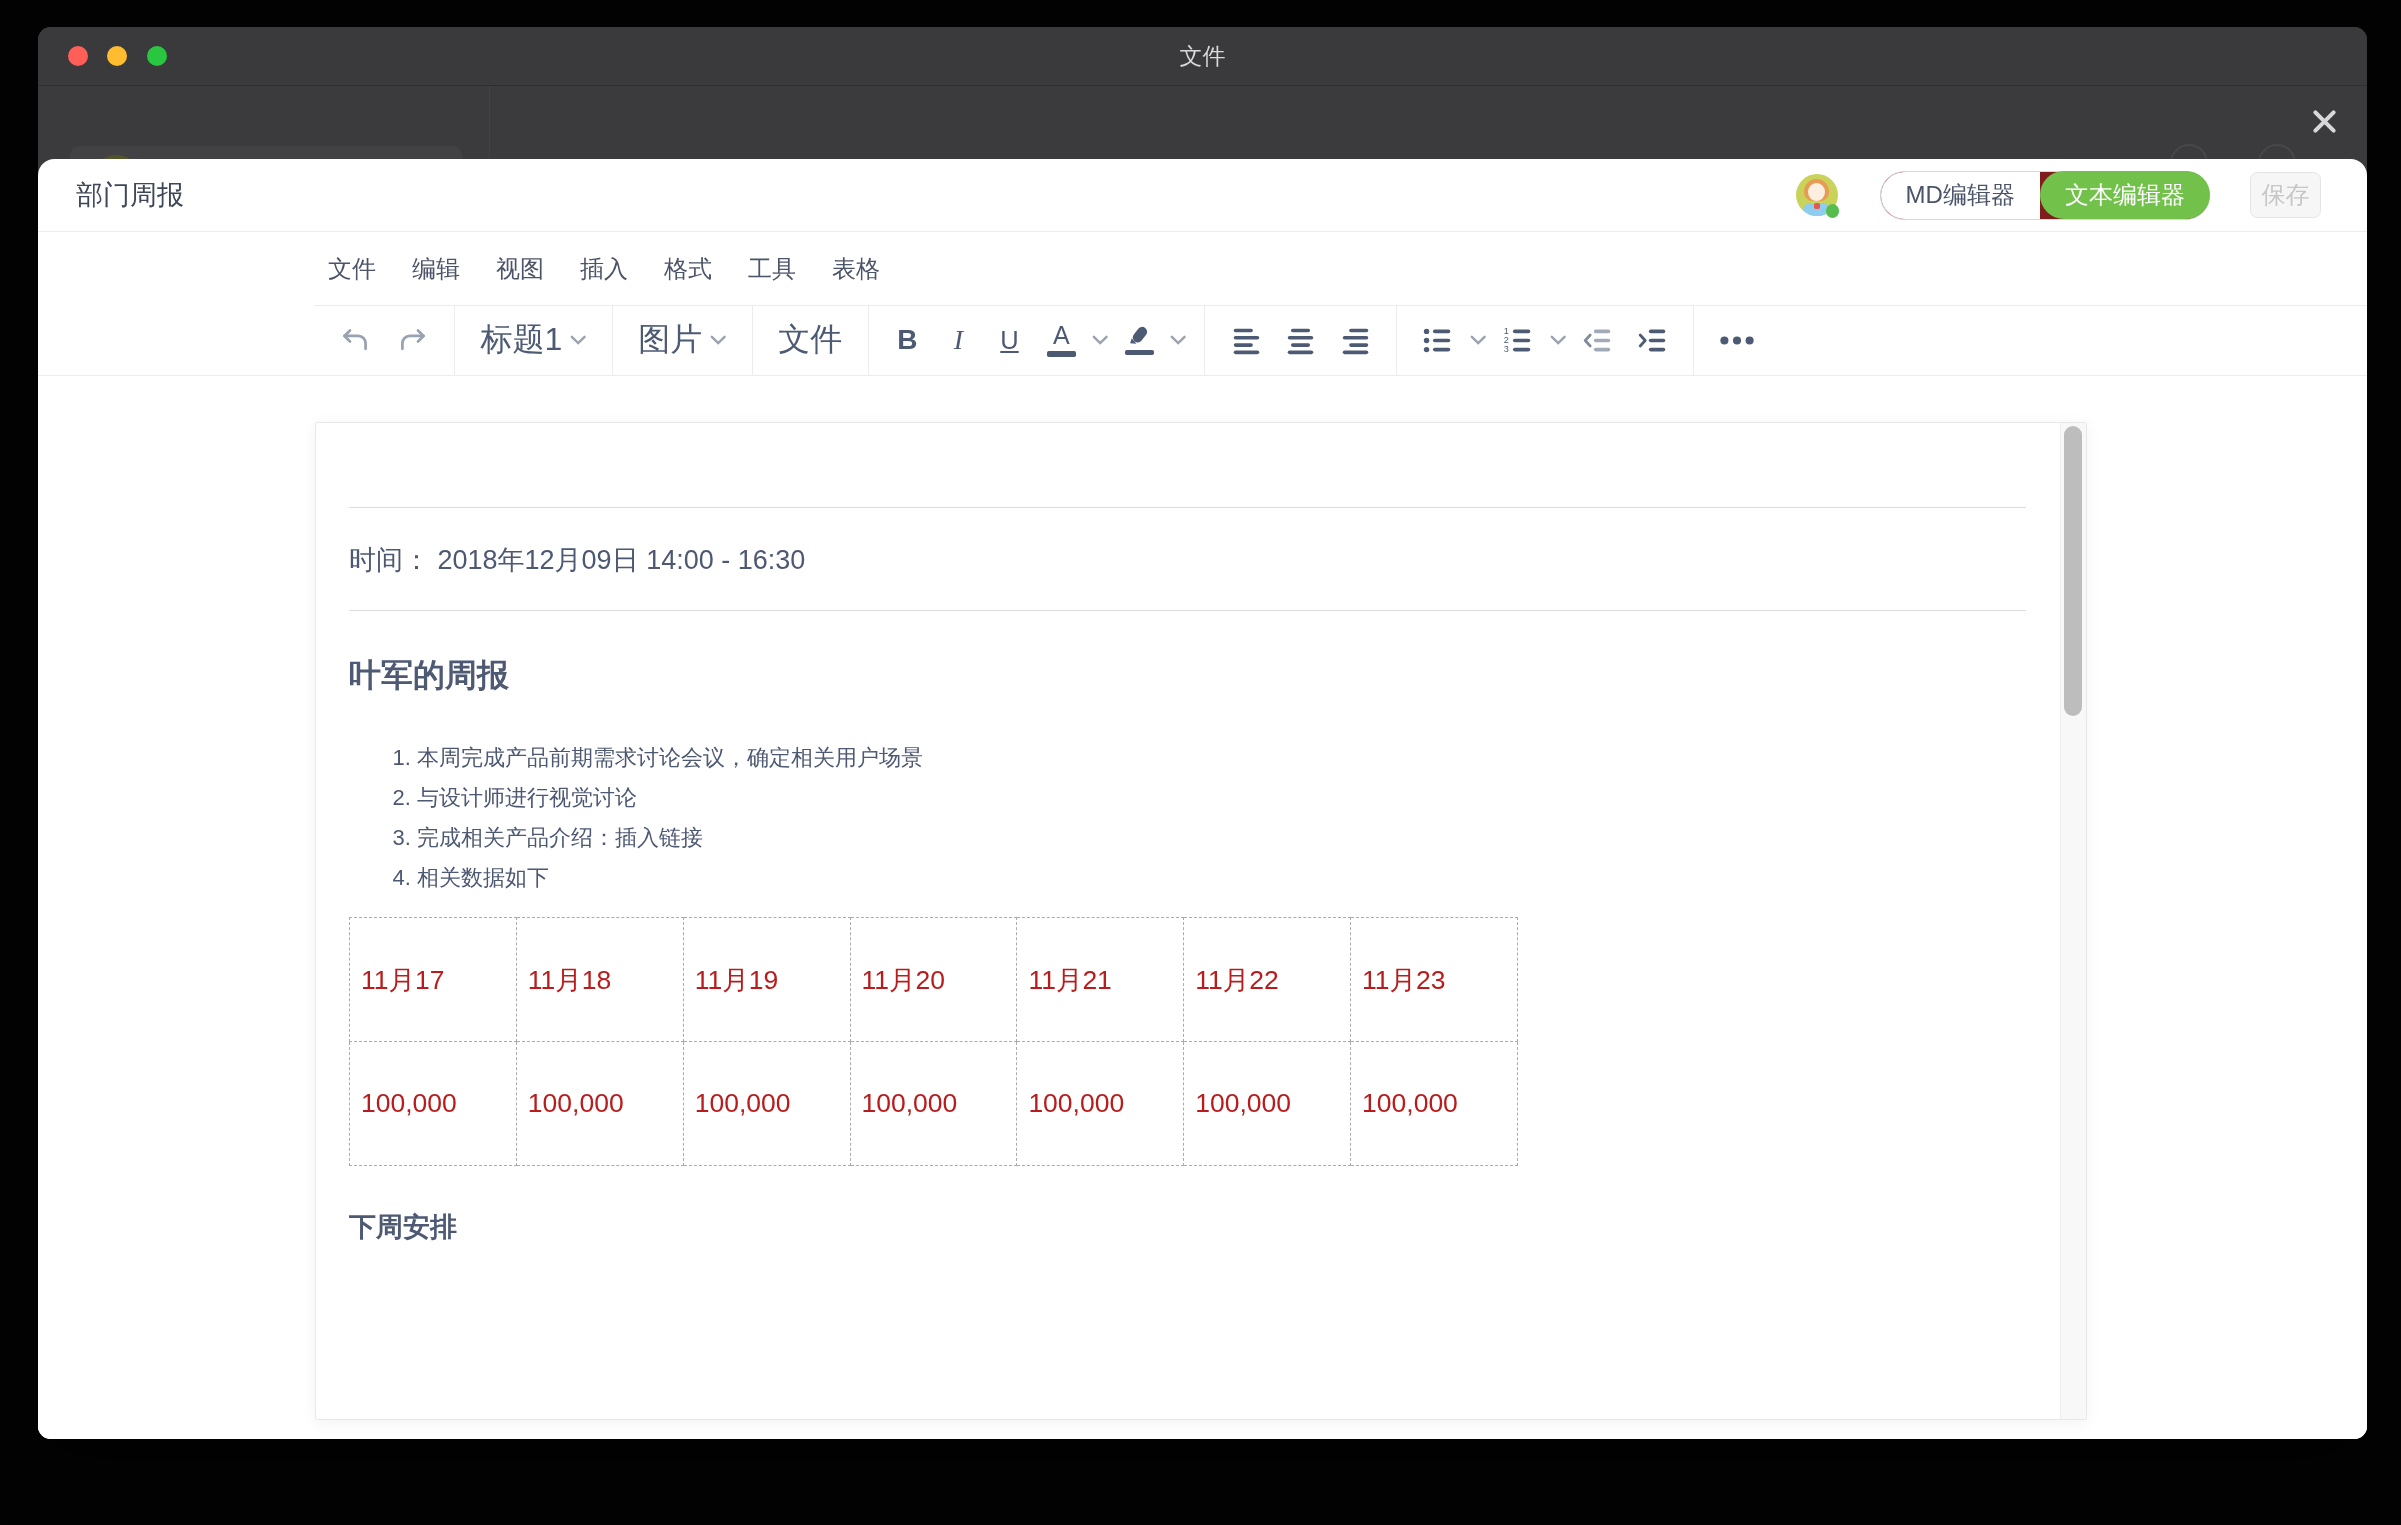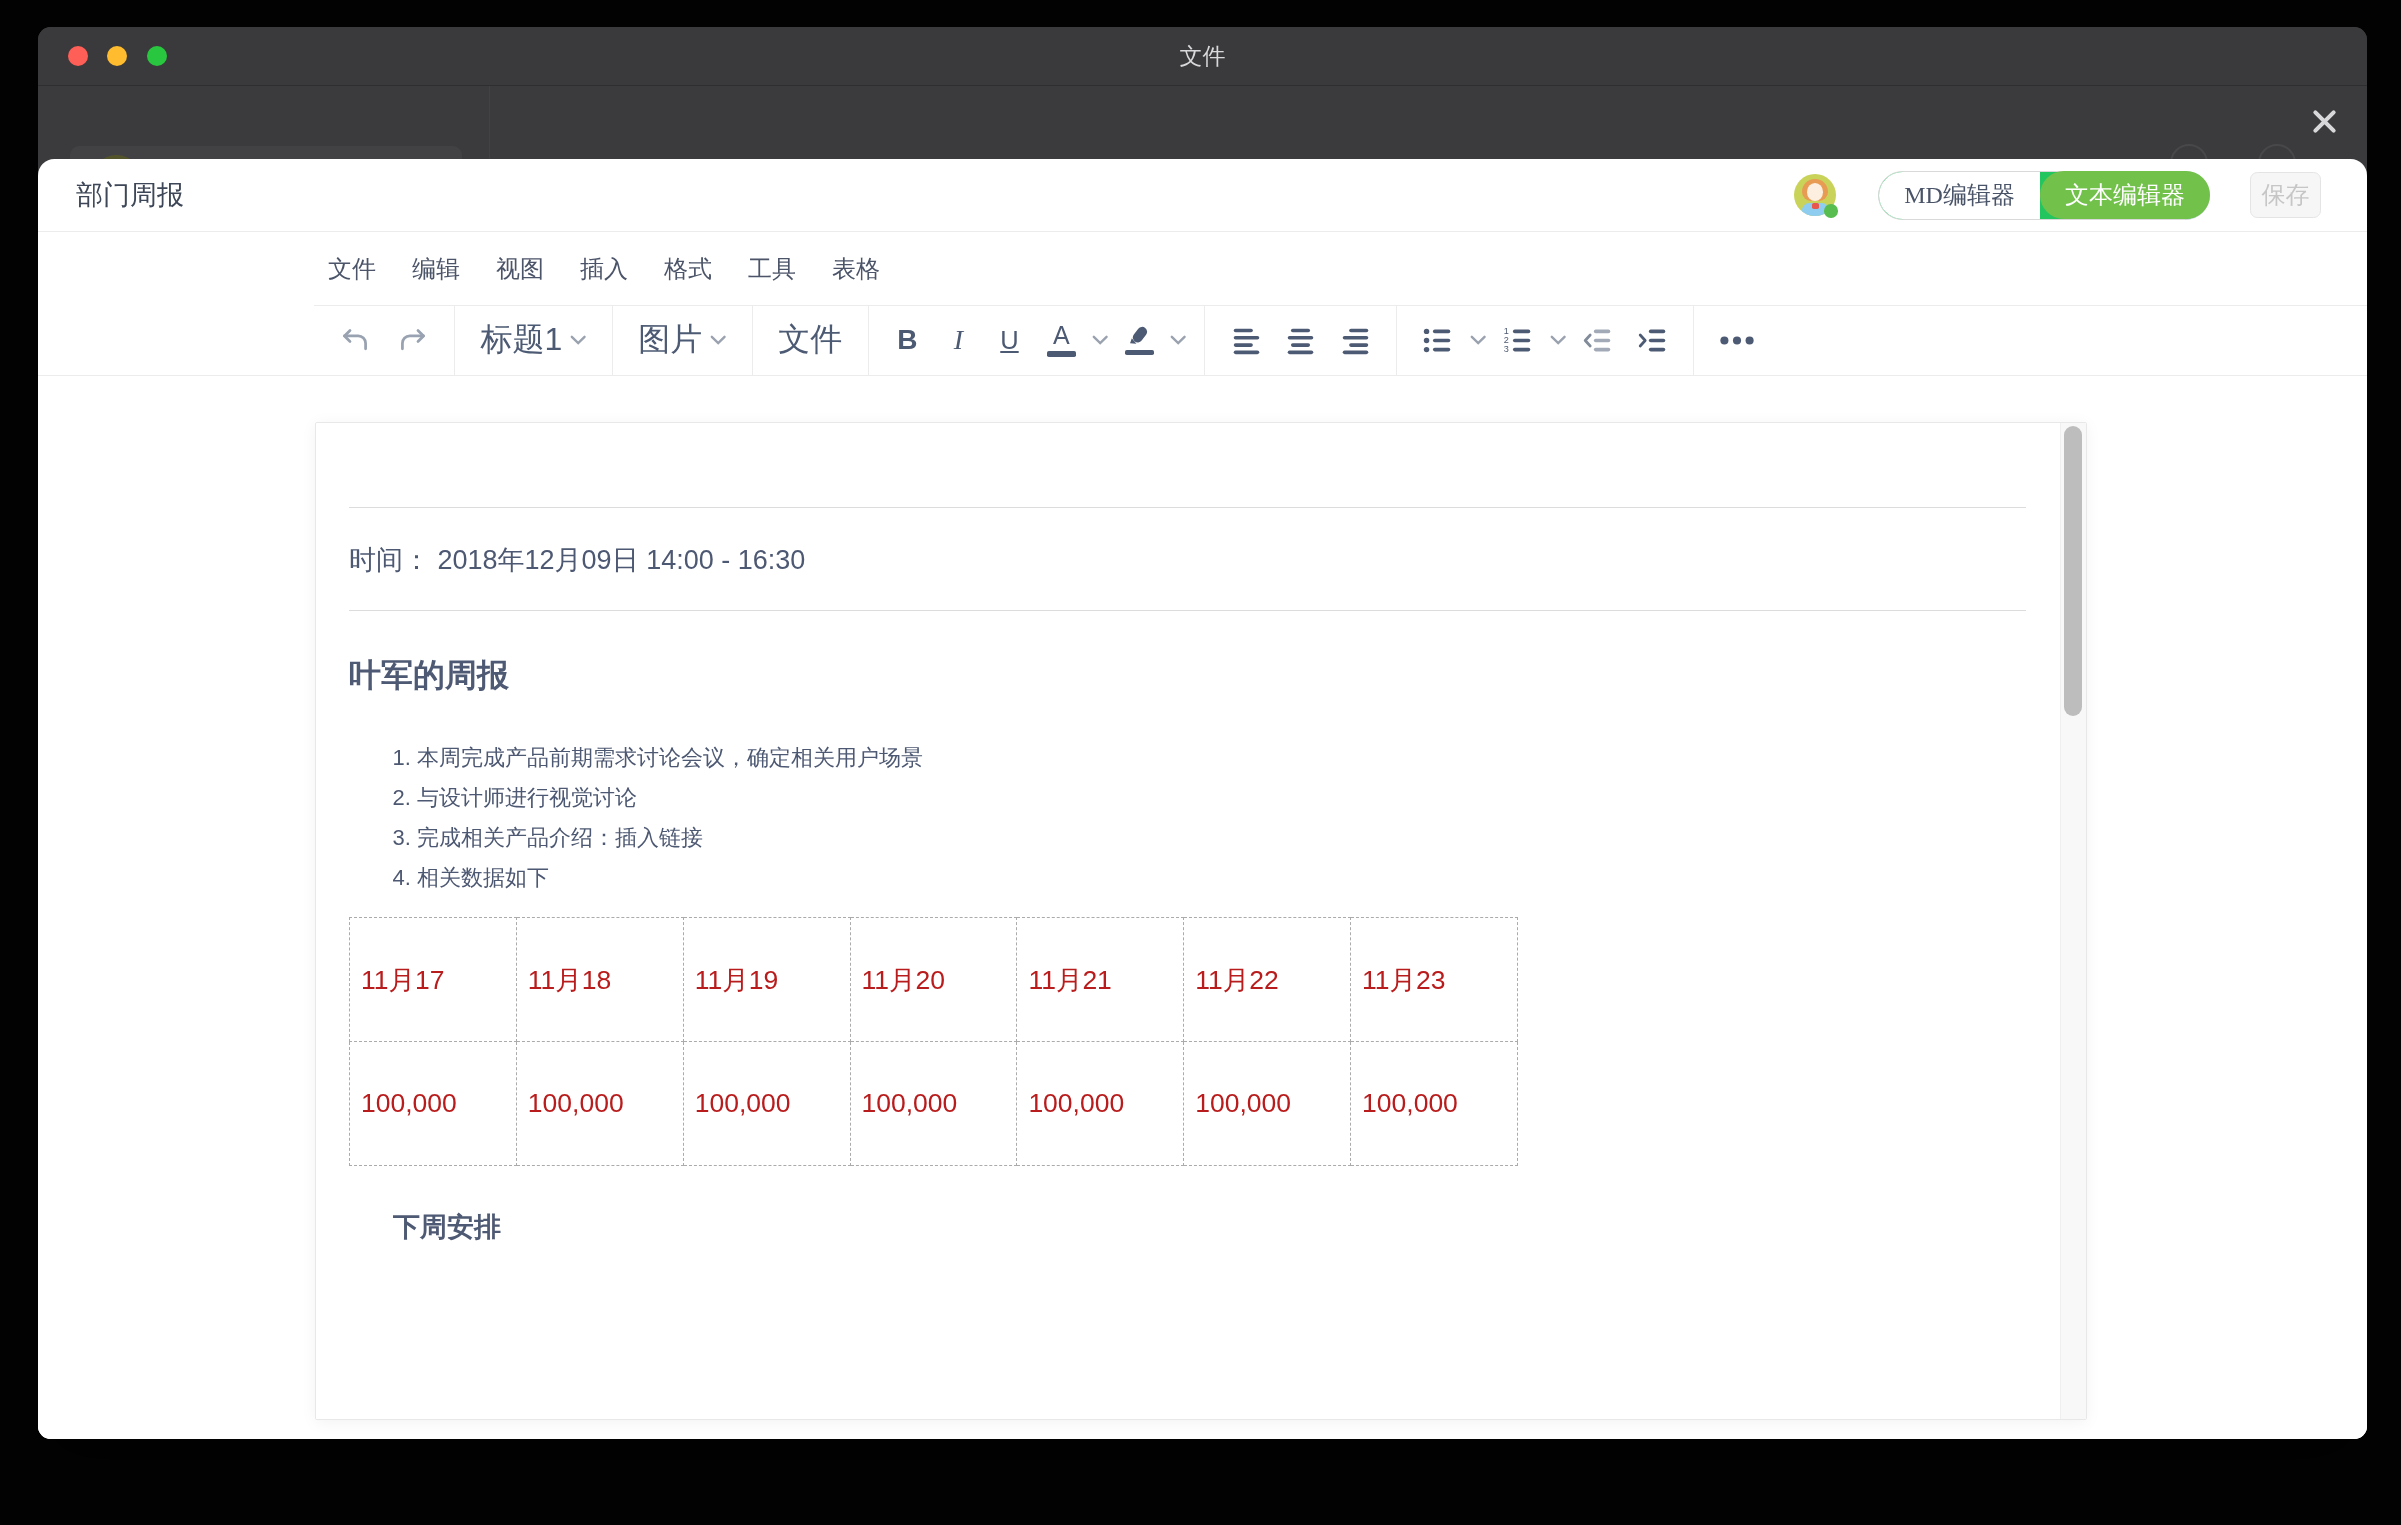--- a/index.html
+++ b/index.html
@@ -33,21 +33,21 @@
                 padding:0 46px 0 38px;border-bottom:0.9px solid #ececec;}
   .modal-title{font-size:27px;color:#3e4757;}
   .header-right{margin-left:auto;display:flex;align-items:center;}
   .avatar{position:relative;width:42px;height:42px;border-radius:50%;flex:none;}
   .avatar-clip{position:absolute;inset:0;border-radius:50%;overflow:hidden;background:#c9d35a;}
   .av-hair{position:absolute;left:8.2px;top:4.6px;width:25.5px;height:22px;border-radius:12.8px 12.8px 9px 9px;background:#e89b52;}
   .av-face{position:absolute;left:12.8px;top:9px;width:16.4px;height:18px;border-radius:50%;background:#fcefdf;}
   .av-body{position:absolute;left:7.3px;top:29px;width:27px;height:14.6px;border-radius:7.3px 7.3px 0 0;background:#8fcdf0;}
   .av-bow{position:absolute;left:18px;top:29px;width:6.4px;height:5.5px;background:#e8574d;border-radius:1.8px;}
   .status-dot{position:absolute;right:-1.8px;bottom:-1.8px;width:13.7px;height:13.7px;border-radius:50%;background:#57bd4f;}
-  .seg{display:flex;margin-left:42px;height:49px;border:0.9px solid #d9d9d9;border-radius:25px;background:#22c55e;font-family:Liberation Serif, serif;}
+  .seg{display:flex;margin-left:42px;height:49px;border:0.9px solid #d9d9d9;border-radius:25px;background:#7f1d1d;}
   .seg-btn{display:flex;align-items:center;padding:0 25px;font-size:24px;cursor:pointer;}
   .seg-btn.md{color:#4a5468;border-radius:25px 0 0 25px;background:#fff;}
   .seg-btn.txt{color:#fff;background:#72c14b;border-radius:25px;margin:-0.9px -0.9px -0.9px 0;}
   .save-btn{margin-left:40px;width:71px;height:46px;border-radius:7.3px;background:#f6f6f6;
             border:0.9px solid #e4e4e4;color:#c6c6c6;font-size:24px;display:flex;
             align-items:center;justify-content:center;}
   
   .menu-row{height:73px;display:flex;align-items:center;padding-left:290px;gap:36px;}
   .menu-item{font-size:24px;color:#4b5468;cursor:pointer;}
   .toolbar-row{position:relative;height:71px;display:flex;align-items:stretch;
@@ -76,21 +76,21 @@
   .doc-hr{border:none;border-top:0.9px solid #dcdcdc;margin:0;}
   .hr1{margin-top:48px;}
   .doc-time{margin:33px 0 0 0;font-size:27px;line-height:38px;}
   .hr2{margin-top:31px;}
   .doc-h2{margin:43px 0 0 0;font-size:32px;line-height:42px;font-weight:bold;color:#4e5973;}
   .doc-h3{margin:43px 0 0 0;font-size:27px;line-height:38px;font-weight:bold;color:#4e5973;}
   .doc-ol{margin:42px 0 0 0;padding:0 0 0 68px;font-size:22px;line-height:40px;}
   .doc-table{margin-top:19px;border-collapse:collapse;table-layout:fixed;width:1169px;}
   .doc-table td{border:0.9px dashed #ababab;height:124px;font-size:26.5px;padding:0 0 0 11px;
                 color:#b91c1c;vertical-align:middle;}
-  .h3-next{margin-top:42px;margin-left:44px;}
+  .h3-next{margin-top:42px;}
   .scrollbar{position:absolute;top:0;right:0;bottom:0;width:26.5px;background:#f8f8f8;border-left:0.9px solid #efefef;}
   .scroll-thumb{position:absolute;left:3.6px;top:2.7px;width:18px;height:290px;border-radius:9px;background:#bdbdbd;}
   
   .statusbar{position:absolute;left:0;right:0;bottom:0;height:47px;background:#fff;
              border-top:0.9px solid #e7e7e7;display:flex;align-items:center;padding-left:13.7px;
              font-size:21px;color:#8b929e;letter-spacing:0.5px;}
 </style>
 </head>
 <body>
 

